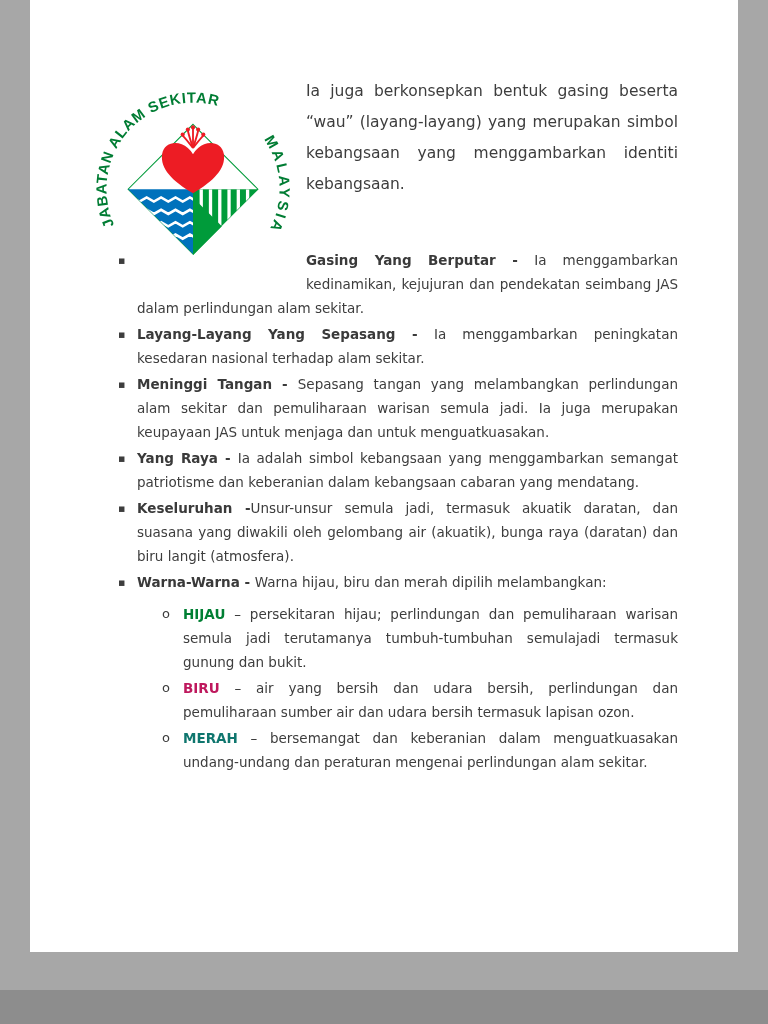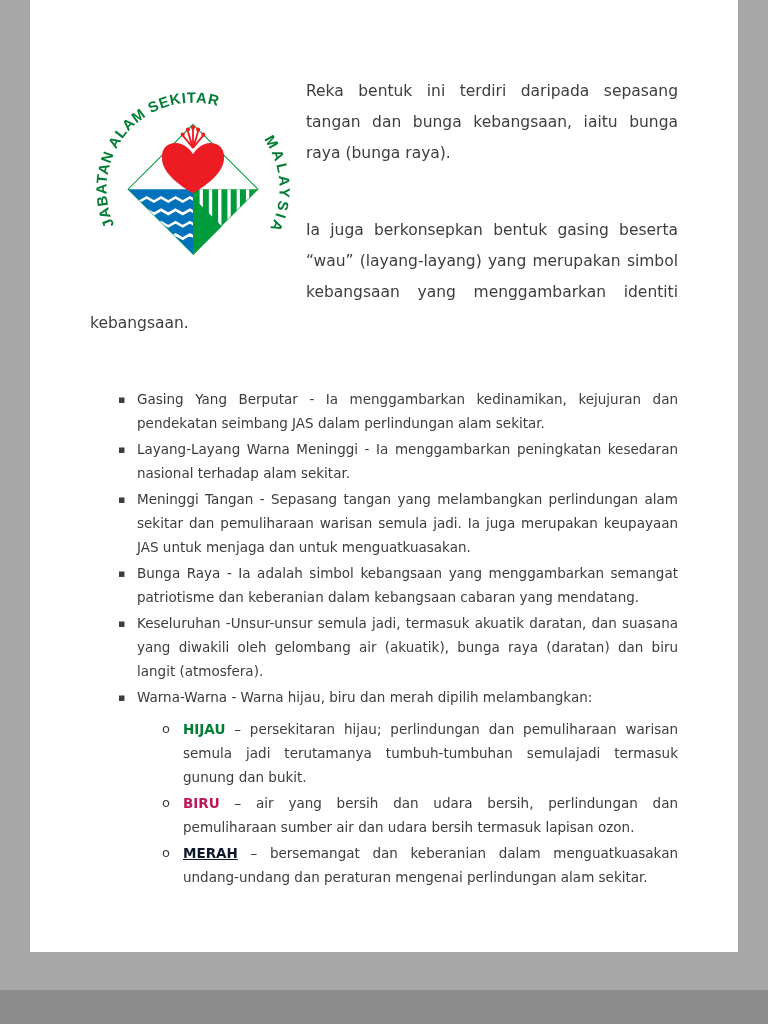--- a/index.html
+++ b/index.html
@@ -64,21 +64,21 @@
   .marker {
     position: absolute;
     left: 0; top: 1px;
     font-size: 11px;
     color: #3d3d3d;
   }
   .marker.sub {
     font-size: 13px;
     top: 0;
   }
-  .content-list b.title { font-weight: normal; color: #3a3a3a; }
+  .content-list b.title { font-weight: bold; color: #3a3a3a; }
   .sub-list {
     list-style: none;
     margin: 8px 0 0 72px;
     padding: 0;
     width: 516px;
   }
   .sub-list > li {
     position: relative;
     padding-left: 21px;
     text-align: justify;
@@ -150,40 +150,39 @@
                 <circle cx="95" cy="49" r="2"></circle>
                 <circle cx="100" cy="47" r="2"></circle>
                 <circle cx="105" cy="49" r="2"></circle>
                 <circle cx="110" cy="54" r="2"></circle>
               </g>
             </g>
           </g>
         </svg>
       </div>
 
-      <p>Reka bentuk ini terdiri daripada sepasang tangan dan bunga kebangsaan, iaitu bunga raya (bunga raya).</p>
       <p>Ia juga berkonsepkan bentuk gasing beserta “wau” (layang-layang) yang merupakan simbol kebangsaan yang menggambarkan identiti kebangsaan.</p>
     </div>
 
     <ul class="content-list">
       <li>
         <span class="marker">▪</span>
         <b class="title">Gasing Yang Berputar - </b><span>Ia menggambarkan kedinamikan, kejujuran dan pendekatan seimbang JAS dalam perlindungan alam sekitar.</span>
       </li>
       <li>
         <span class="marker">▪</span>
-        <b class="title">Layang-Layang Warna Meninggi - </b><span>Ia menggambarkan peningkatan kesedaran nasional terhadap alam sekitar.</span>
+        <b class="title">Layang-Layang Yang Sepasang - </b><span>Ia menggambarkan peningkatan kesedaran nasional terhadap alam sekitar.</span>
       </li>
       <li>
         <span class="marker">▪</span>
         <b class="title">Meninggi Tangan - </b><span>Sepasang tangan yang melambangkan perlindungan alam sekitar dan pemuliharaan warisan semula jadi. Ia juga merupakan keupayaan JAS untuk menjaga dan untuk menguatkuasakan.</span>
       </li>
       <li>
         <span class="marker">▪</span>
-        <b class="title">Bunga Raya - </b><span>Ia adalah simbol kebangsaan yang menggambarkan semangat patriotisme dan keberanian dalam kebangsaan cabaran yang mendatang.</span>
+        <b class="title">Yang Raya - </b><span>Ia adalah simbol kebangsaan yang menggambarkan semangat patriotisme dan keberanian dalam kebangsaan cabaran yang mendatang.</span>
       </li>
       <li>
         <span class="marker">▪</span>
         <b class="title">Keseluruhan -</b><span>Unsur-unsur semula jadi, termasuk akuatik daratan, dan suasana yang diwakili oleh gelombang air (akuatik), bunga raya (daratan) dan biru langit (atmosfera).</span>
       </li>
       <li>
         <span class="marker">▪</span>
         <b class="title">Warna-Warna - </b><span>Warna hijau, biru dan merah dipilih melambangkan:</span>
       </li>
     </ul>
@@ -192,19 +191,19 @@
       <li>
         <span class="marker sub">o</span>
         <span class="term" style="color: rgb(0, 127, 51);">HIJAU</span><span> – persekitaran hijau; perlindungan dan pemuliharaan warisan semula jadi terutamanya tumbuh-tumbuhan semulajadi termasuk gunung dan bukit.</span>
       </li>
       <li>
         <span class="marker sub">o</span>
         <span class="term" style="color: #be185d;">BIRU</span><span> – air yang bersih dan udara bersih, perlindungan dan pemuliharaan sumber air dan udara bersih termasuk lapisan ozon.</span>
       </li>
       <li>
         <span class="marker sub">o</span>
-        <span class="term" style="color: #0f172a; text-decoration: underline;">MERAH</span><span> – bersemangat dan keberanian dalam menguatkuasakan undang-undang dan peraturan mengenai perlindungan alam sekitar.</span>
+        <span class="term" style="color: #0f766e;">MERAH</span><span> – bersemangat dan keberanian dalam menguatkuasakan undang-undang dan peraturan mengenai perlindungan alam sekitar.</span>
       </li>
     </ul>
 
   </div>
   <div class="page-gap"></div>
 </div>
 
 </body></html>

